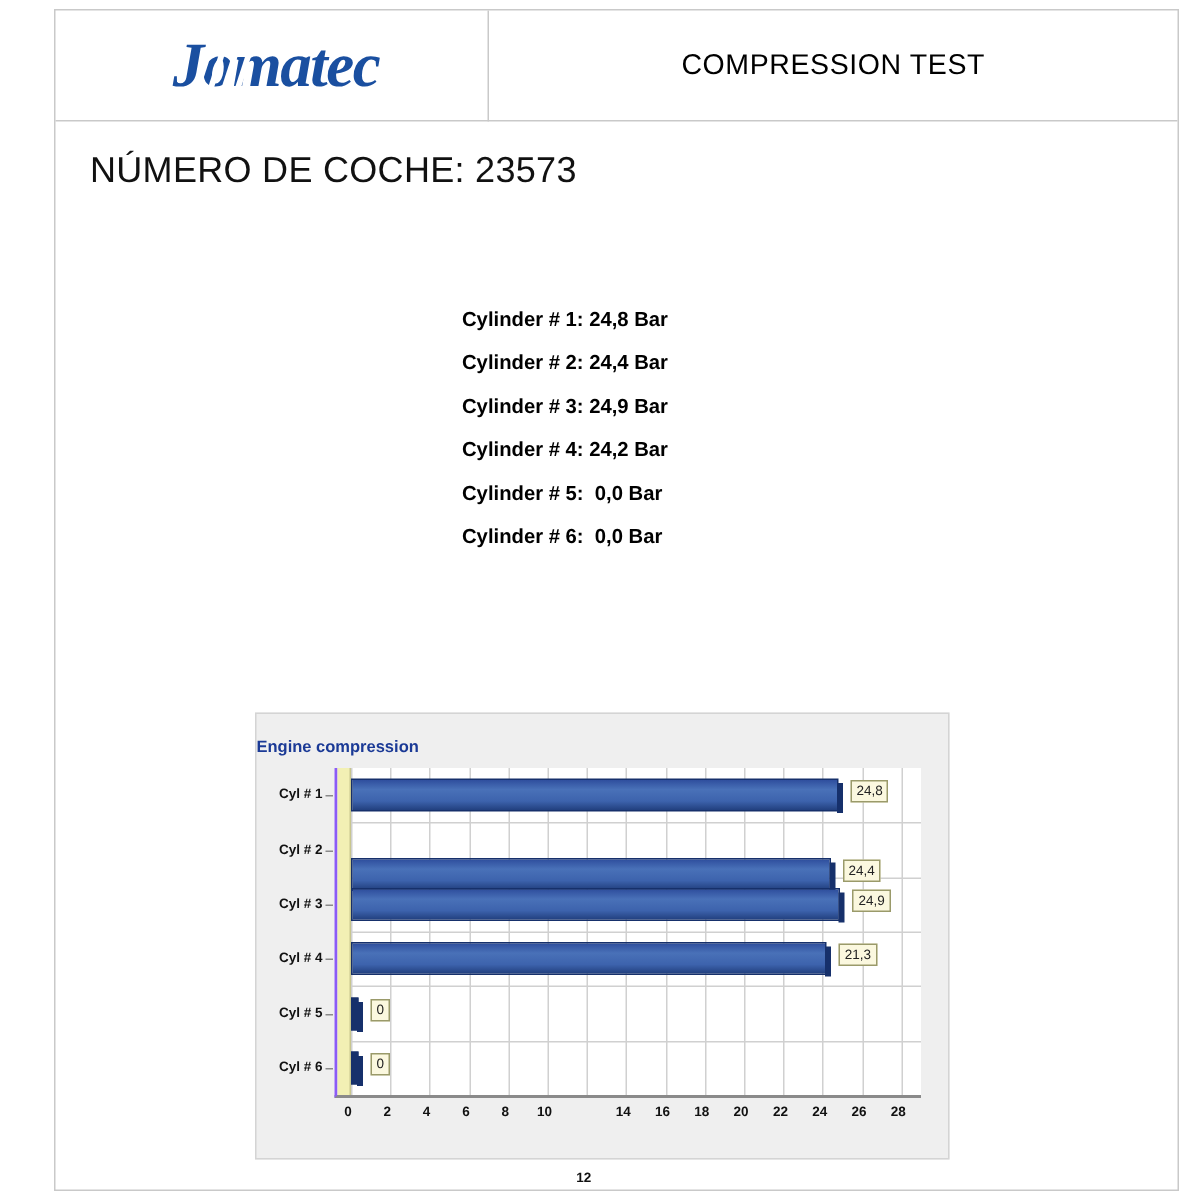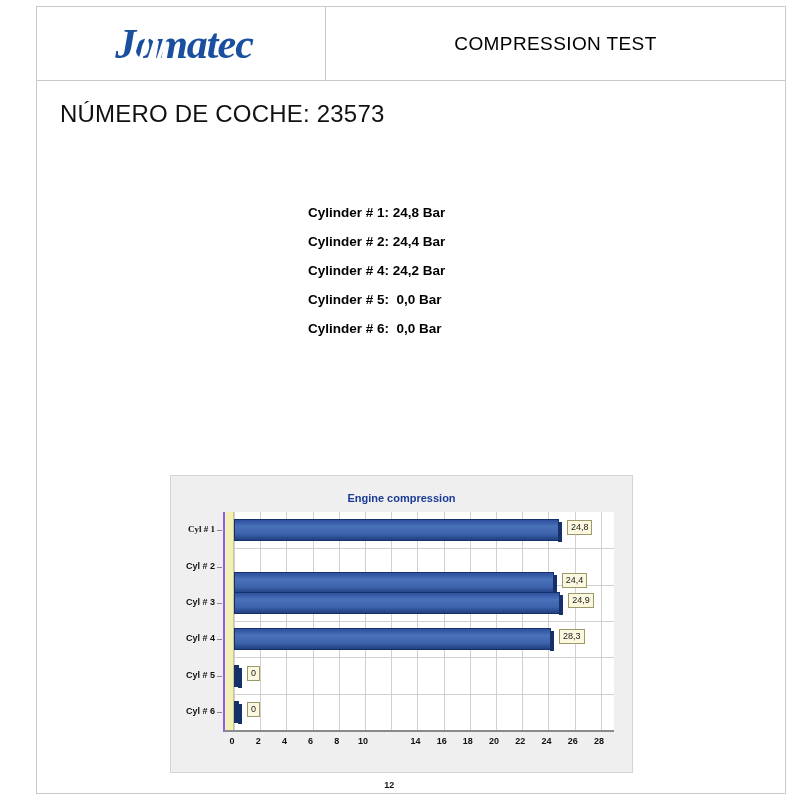--- a/index.html
+++ b/index.html
@@ -128,21 +128,20 @@
     height: 298px;
     background: #efefef;
     border: 1px solid #d4d4d4;
     box-sizing: border-box;
   }
   .chart-title {
     position: absolute;
     left: 0;
     top: 16px;
     width: 100%;
-    text-align: center;
     font-size: 11px;
     font-weight: bold;
     color: #1b3a96;
   }
   .plot {
     position: absolute;
     left: 52px;
     top: 36px;
     right: 18px;
     bottom: 40px;
@@ -287,30 +286,31 @@
     <div class="title-cell">
       <div class="doc-title">COMPRESSION TEST</div>
     </div>
   </div>
 
   <div class="car-number">NÚMERO DE COCHE: 23573</div>
 
   <div class="readings">
     <div class="reading-row">Cylinder # 1: 24,8 Bar</div>
     <div class="reading-row">Cylinder # 2: 24,4 Bar</div>
+    <div class="reading-row">Cylinder # 3: 24,9 Bar</div>
     <div class="reading-row">Cylinder # 4: 24,2 Bar</div>
     <div class="reading-row">Cylinder # 5:  0,0 Bar</div>
     <div class="reading-row">Cylinder # 6:  0,0 Bar</div>
   </div>
 
   <div class="chart-box">
     <div class="chart-title">Engine compression</div>
 
     <div class="ylabels">
-        <div class="ylabel" style="top: 12px; font-family: Liberation Serif, serif;">Cyl # 1</div>
+        <div class="ylabel" style="top: 12px;">Cyl # 1</div>
         <div class="ytick" style="top: 18px;"></div>
         <div class="ylabel" style="top: 49px;">Cyl # 2</div>
         <div class="ytick" style="top: 55px;"></div>
         <div class="ylabel" style="top: 85px;">Cyl # 3</div>
         <div class="ytick" style="top: 91px;"></div>
         <div class="ylabel" style="top: 121px;">Cyl # 4</div>
         <div class="ytick" style="top: 127px;"></div>
         <div class="ylabel" style="top: 158px;">Cyl # 5</div>
         <div class="ytick" style="top: 164px;"></div>
         <div class="ylabel" style="top: 194px;">Cyl # 6</div>
@@ -349,21 +349,21 @@
           <div class="bar-row" style="top: 58px;">
             <div class="bar" style="width: 319.724px;"></div>
             <div class="bar-label" style="left: 327.724px; top: 3px;">24,4</div>
           </div>
           <div class="bar-row" style="top: 78px; padding-left: 20px;">
             <div class="bar" style="width: 326.276px;"></div>
             <div class="bar-label" style="left: 334.276px; top: 3px;">24,9</div>
           </div>
           <div class="bar-row" style="top: 114px;">
             <div class="bar" style="width: 317.103px;"></div>
-            <div class="bar-label" style="left: 325.103px; top: 3px;">28,3</div>
+            <div class="bar-label" style="left: 325.103px; top: 3px;">21,3</div>
           </div>
           <div class="bar-row" style="top: 151px;">
             <div class="bar bar-zero" style="width: 5px;"></div>
             <div class="bar-label" style="left: 13px; top: 3px;">0</div>
           </div>
           <div class="bar-row" style="top: 187px;">
             <div class="bar bar-zero" style="width: 5px;"></div>
             <div class="bar-label" style="left: 13px; top: 3px;">0</div>
           </div>
         </div>

